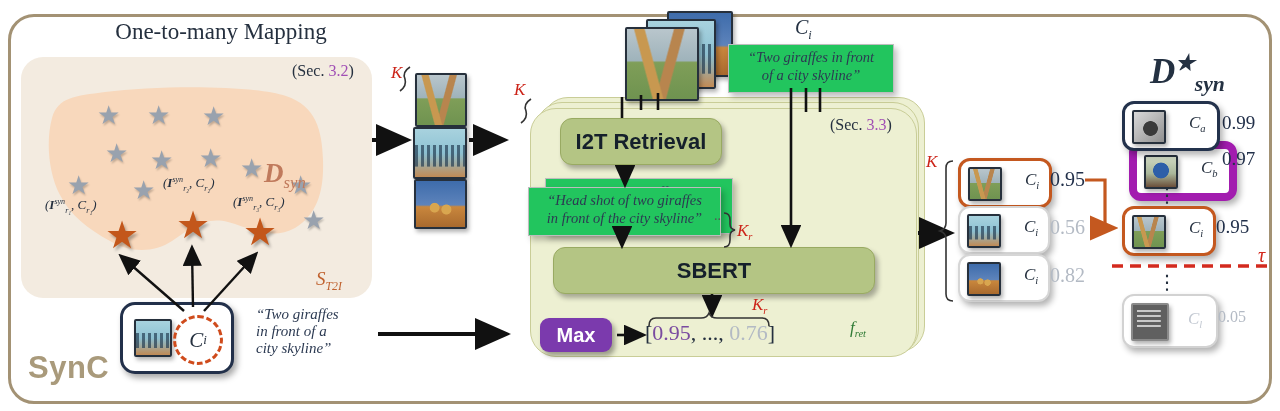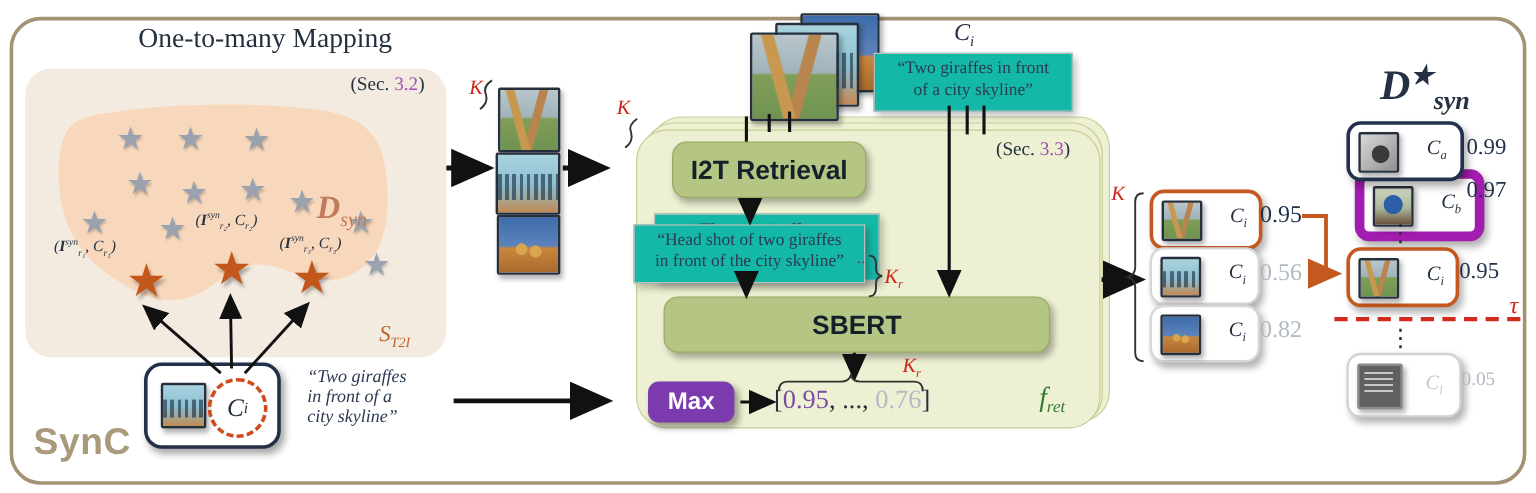--- a/index.html
+++ b/index.html
@@ -36,28 +36,28 @@
           linear-gradient(180deg,#3e6cab 0%,#5d83bb 52%,#c9873d 56%,#a96a2e 100%);}
   .th-cat{background:radial-gradient(ellipse at 55% 55%,#3a3a3a 0 30%,rgba(0,0,0,0) 33%),
           linear-gradient(135deg,#d8d8d8 0%,#b9b9b9 45%,#8f8f8f 100%);}
   .th-bird{background:radial-gradient(circle at 50% 45%,#2d5fa8 0 34%,rgba(0,0,0,0) 37%),
            linear-gradient(180deg,#cfd8c2 0%,#a9b79a 55%,#6b4f3a 100%);}
   .th-doc{background:repeating-linear-gradient(180deg,#c9c9c9 0 2px,#606060 2px 5px) 4px 5px/70% 60% no-repeat,#606060;border-color:#8a8a8a;}
   .cand-label{font-size:21px;color:#c8502a;text-align:center;line-height:24px;}
   .panel{background:#edf0d2;border:1.5px solid #c9cd97;border-radius:26px;}
   .gbtn{background:#b4c584;border:1px solid #99aa62;border-radius:12px;box-shadow:3px 4px 5px rgba(0,0,0,.3);
         display:flex;align-items:center;justify-content:center;font-weight:bold;color:#15202b;font-size:22px;}
-  .card{background:#14b8a6;border:1px solid #bdbdbd;box-shadow:3px 4px 6px rgba(0,0,0,.25);color:#2c3a52;
-        font-size:14.5px;text-align:center;line-height:18px;overflow:hidden;}
+  .card{background:#22c55e;border:1px solid #bdbdbd;box-shadow:3px 4px 6px rgba(0,0,0,.25);color:#2c3a52;
+        font-style:italic;font-size:14.5px;text-align:center;line-height:18px;overflow:hidden;}
   .maxbtn{left:540px;top:318px;width:72px;height:34px;background:#7b3aad;border-radius:9px;box-shadow:3px 4px 5px rgba(0,0,0,.35);
           display:flex;align-items:center;justify-content:center;color:#fff;font-weight:bold;font-size:20px;}
   .vec{font-size:22px;color:#25303f;white-space:nowrap;}
   .vec .v1{color:#7a4ba0;}
   .vec .v2{color:#b3bac4;}
-  .fret{font-size:23px;color:#2f7a35;margin-left:16px;}
+  .fret{font-size:17px;color:#2f7a35;}
   .srow{position:absolute;width:88px;height:44px;background:#fff;border-radius:12px;box-shadow:3px 4px 6px rgba(0,0,0,.3);}
   .srow .lbl{position:absolute;left:64px;top:9px;font-size:17px;color:#25303f;}
   .score{font-size:20px;color:#22304a;white-space:nowrap;}
   .gray{color:#b3bac4;}
   .dotsv{font-size:20px;color:#25303f;letter-spacing:0;line-height:1;}
   .tau{font-size:20px;font-style:italic;color:#d32a1e;}
   svg{position:absolute;pointer-events:none;}
 </style>
 </head>
 <body>

